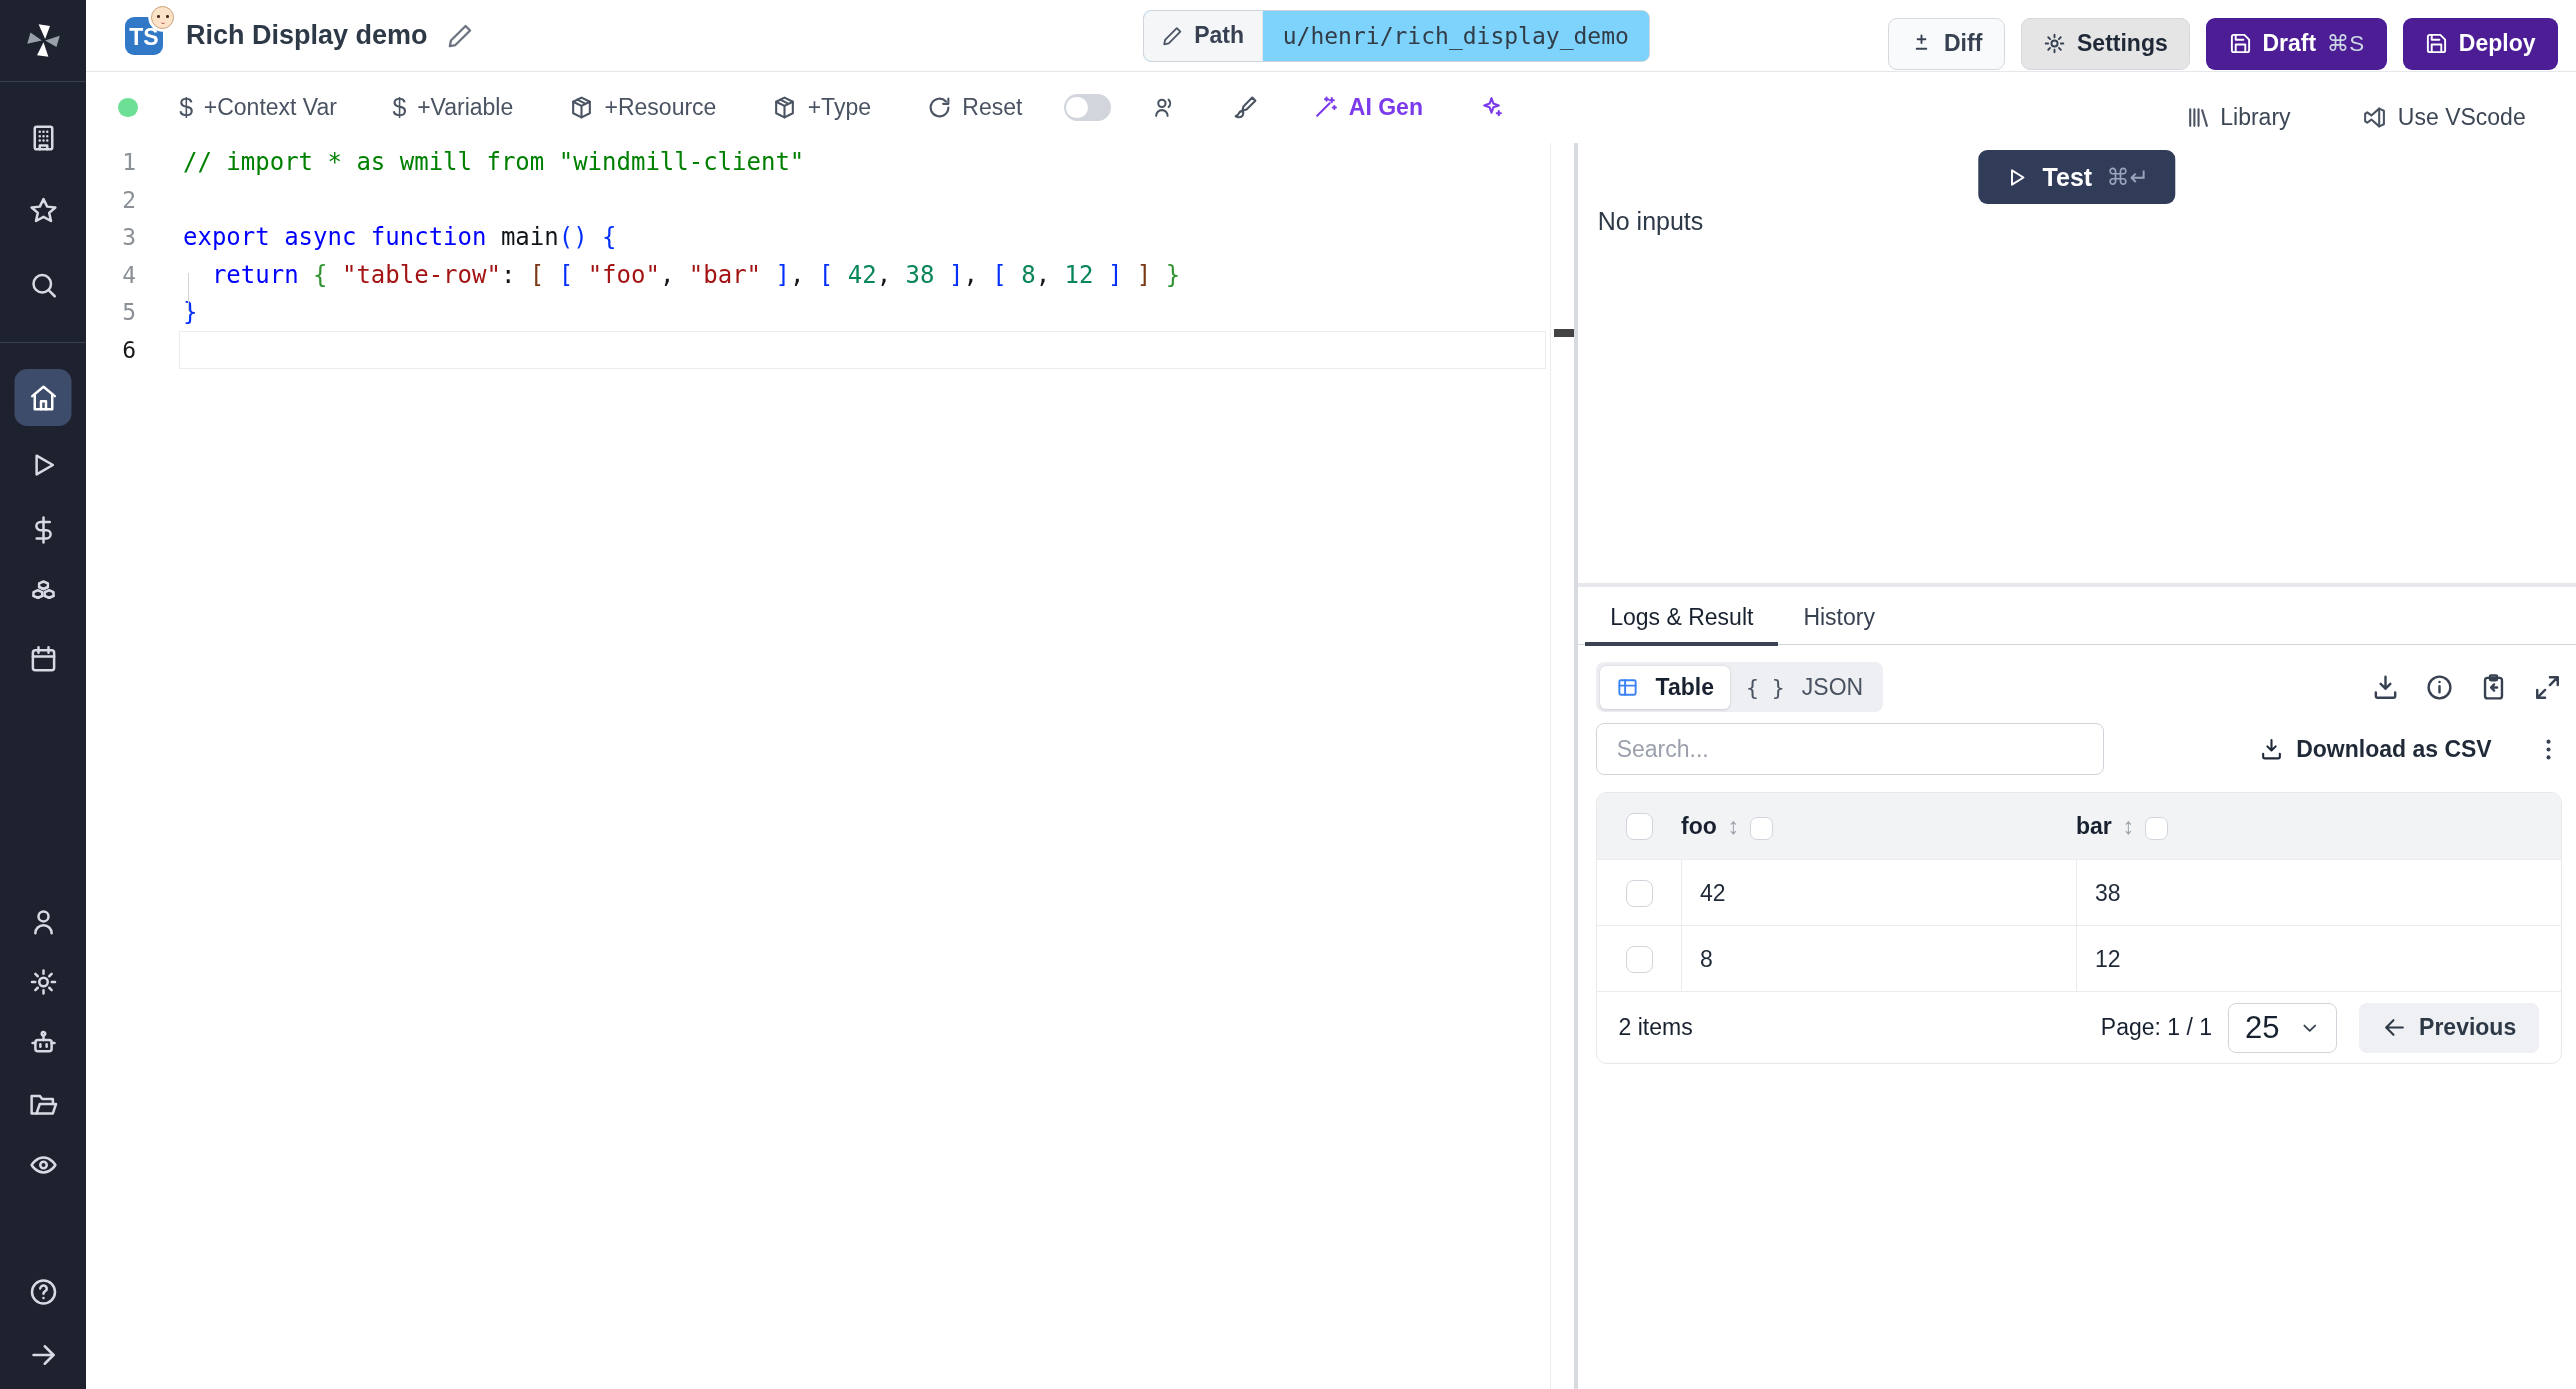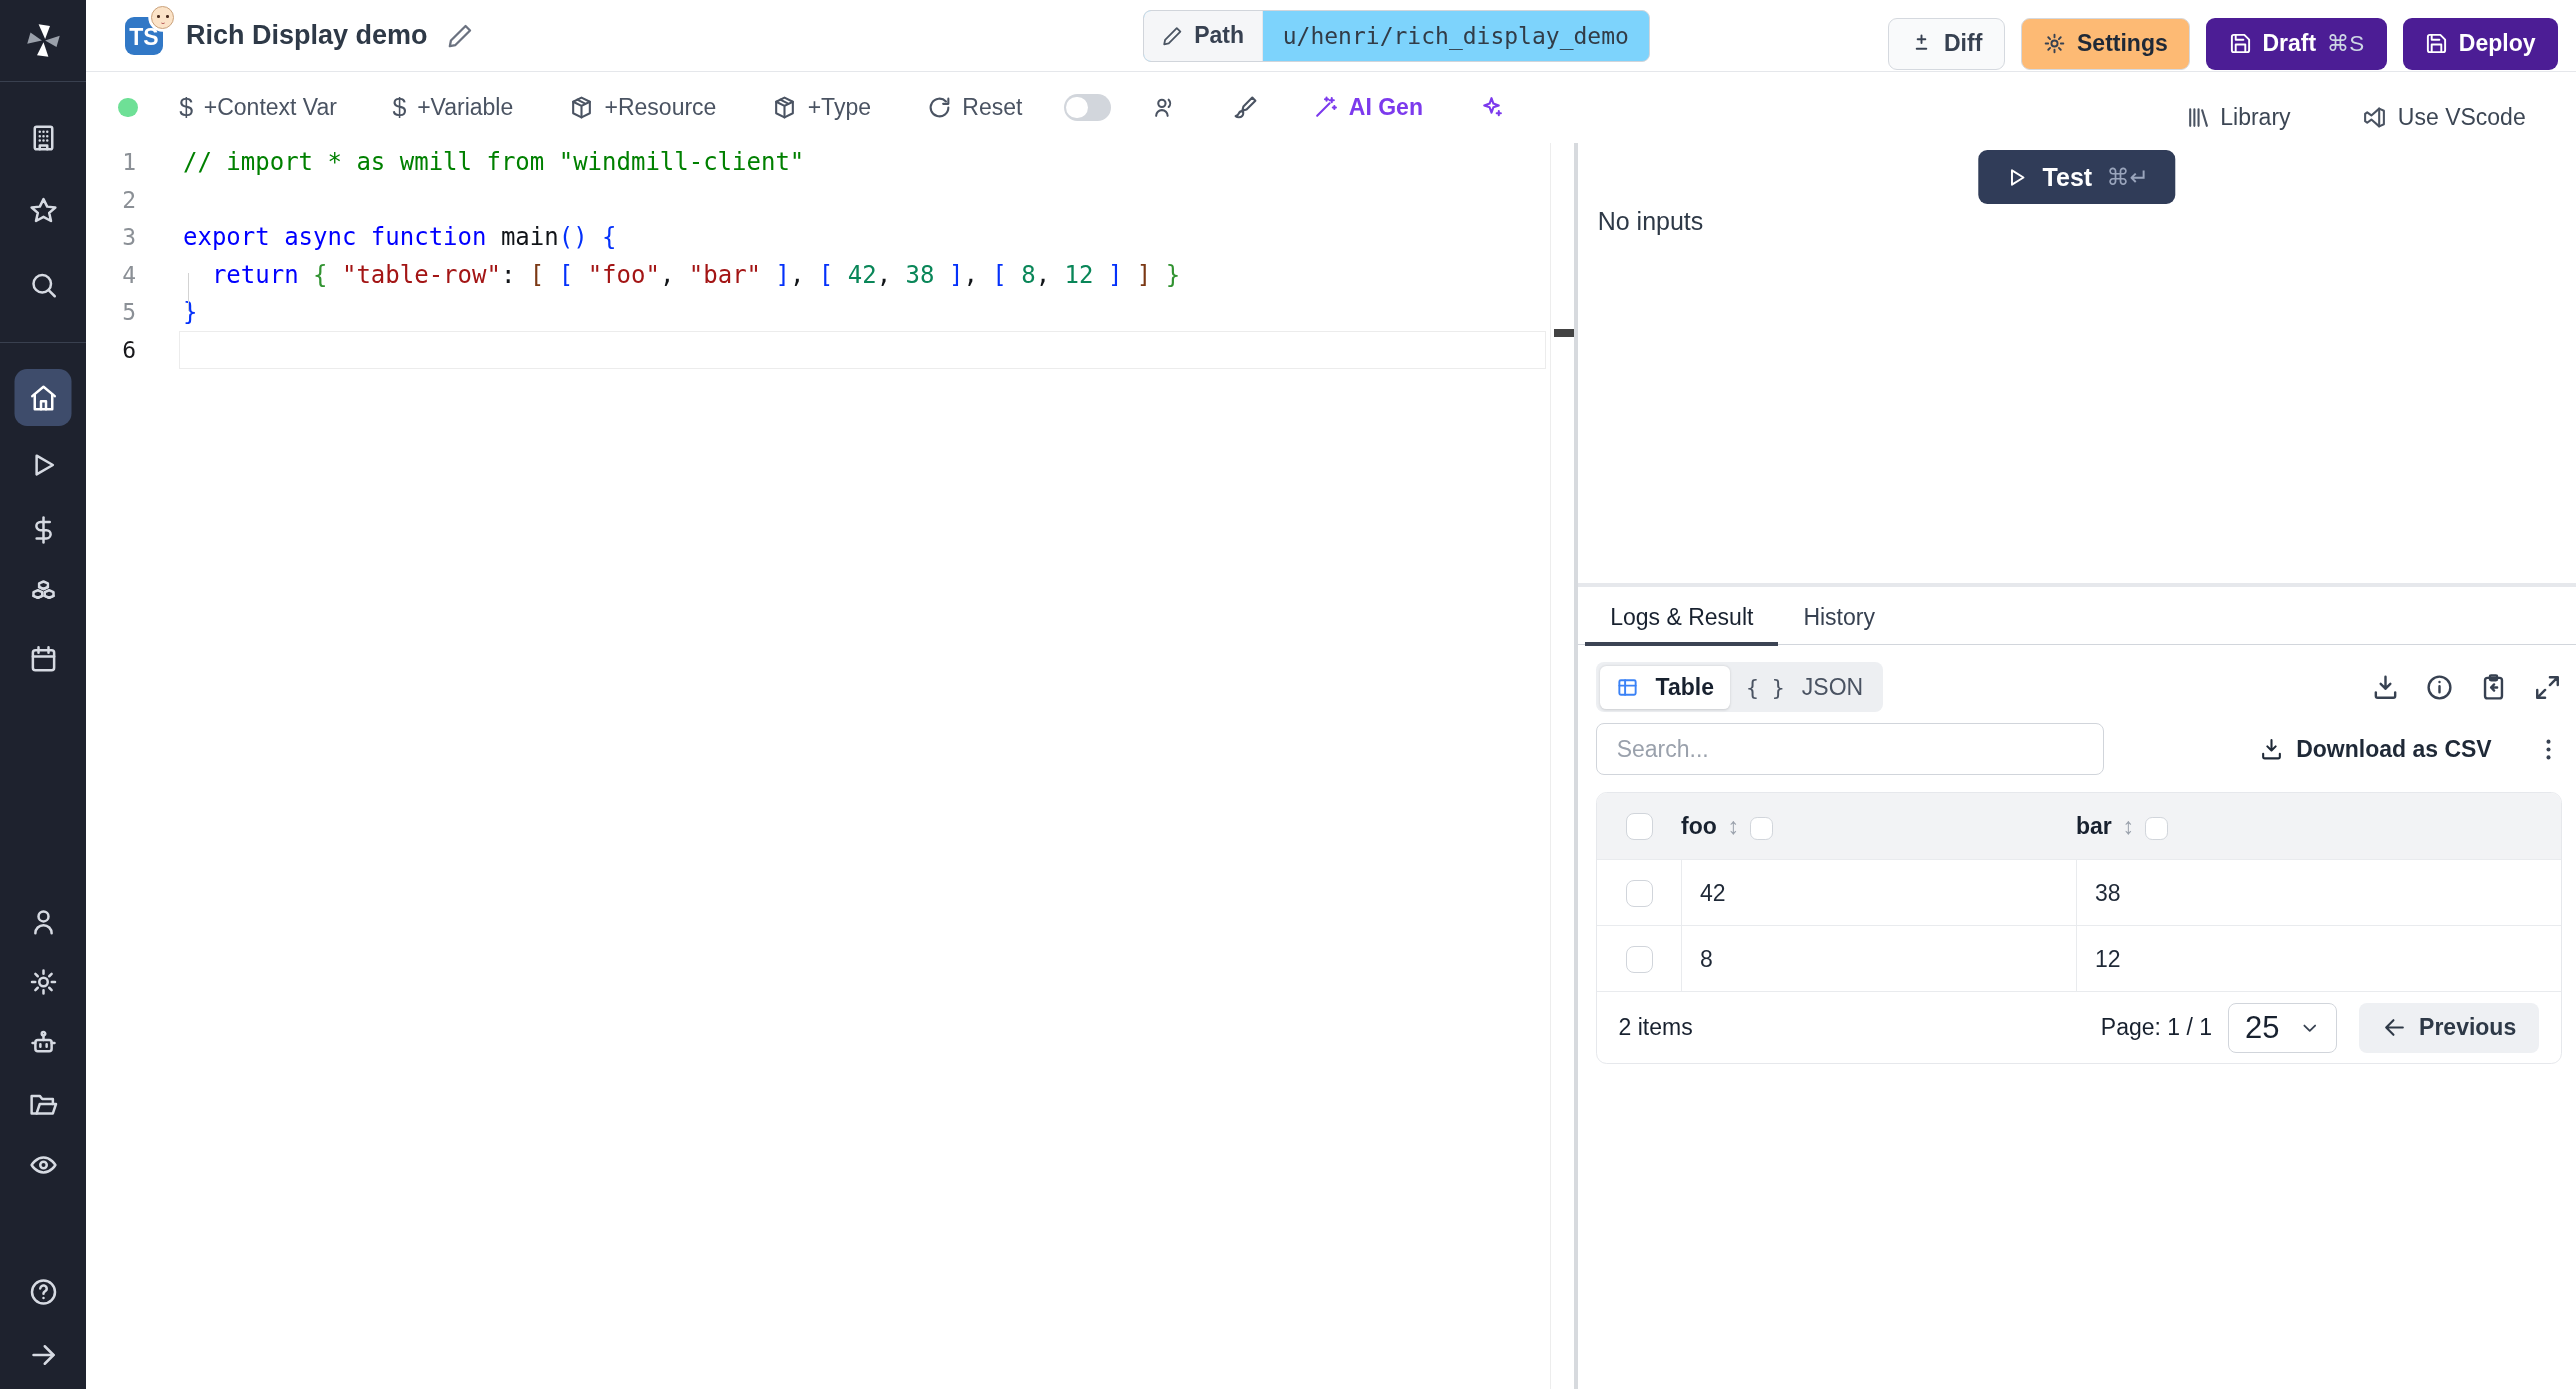--- a/index.html
+++ b/index.html
@@ -28,21 +28,21 @@
 
   .path-group { position:absolute; left:1057px; top:9.8px; height:52px; border:0.9px solid #d1d5db; border-radius:8px; display:flex; overflow:hidden; background:#7dd3fc; cursor:pointer; }
   .path-left { display:flex; align-items:center; gap:10.7px; background:#f5f6f8; border-right:0.9px solid #e5e7eb; padding:0 18px; font-size:23px; font-weight:700; color:#374151; }
   .path-left svg { width:21.5px; height:21.5px; stroke:#4b5563; stroke-width:2; fill:none; stroke-linecap:round; stroke-linejoin:round; }
   .path-value { display:flex; align-items:center; padding:0 19.7px; font-family:"DejaVu Sans Mono", monospace; font-size:23px; color:#323c47; }
 
   .top-actions { position:absolute; right:18px; top:9.8px; height:36px; display:flex; gap:16px;margin-top:8px; }
   .btn { display:flex; align-items:center; gap:10.7px; height:52px; border-radius:9px; font-size:23px; font-weight:700; padding:0 21.5px; cursor:pointer; border:0.9px solid transparent; }
   .btn svg { width:23px; height:23px; stroke-width:2; fill:none; stroke-linecap:round; stroke-linejoin:round; }
   .btn-light { background:#f9fafb; border-color:#d5d9df; color:#374151; }
-  .btn-white { background:#fdba74; border-color:#d5d9df; color:#1f2937; }
+  .btn-white { background:#e5e5e5; border-color:#d5d9df; color:#1f2937; }
   .btn-white svg,.btn-light svg { stroke:#374151; }
   .btn-blue { background:#4c1d95; color:#fff; }
   .btn-blue svg { stroke:#fff; }
   .kbd { color:#cdd6e4; font-weight:400; font-size:22.4px; }
 
   
   .toolbar { position:absolute; left:86px; top:72px; width:2490px; height:72px; background:#fff; border-bottom:0.9px solid #e5e7eb; display:flex; align-items:center; font-size:23px; color:#4a5362; }
   .tb-left { display:flex; align-items:center; gap:27px; margin-left:21.5px; }
   .tb-item { display:flex; align-items:center; gap:10.7px; padding:0 14.3px; font-weight:500; cursor:pointer; white-space:nowrap; }
   .tb-item svg { width:25px; height:25px; stroke:#4a5362; stroke-width:2; fill:none; stroke-linecap:round; stroke-linejoin:round; }

